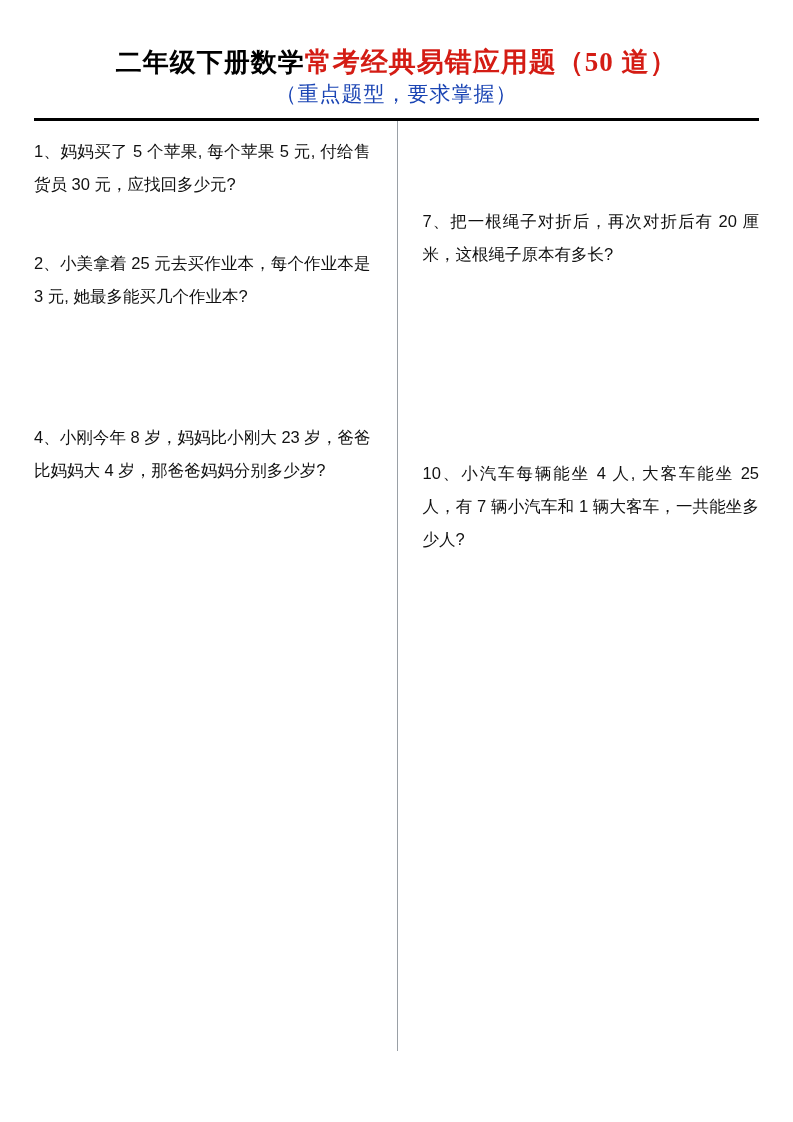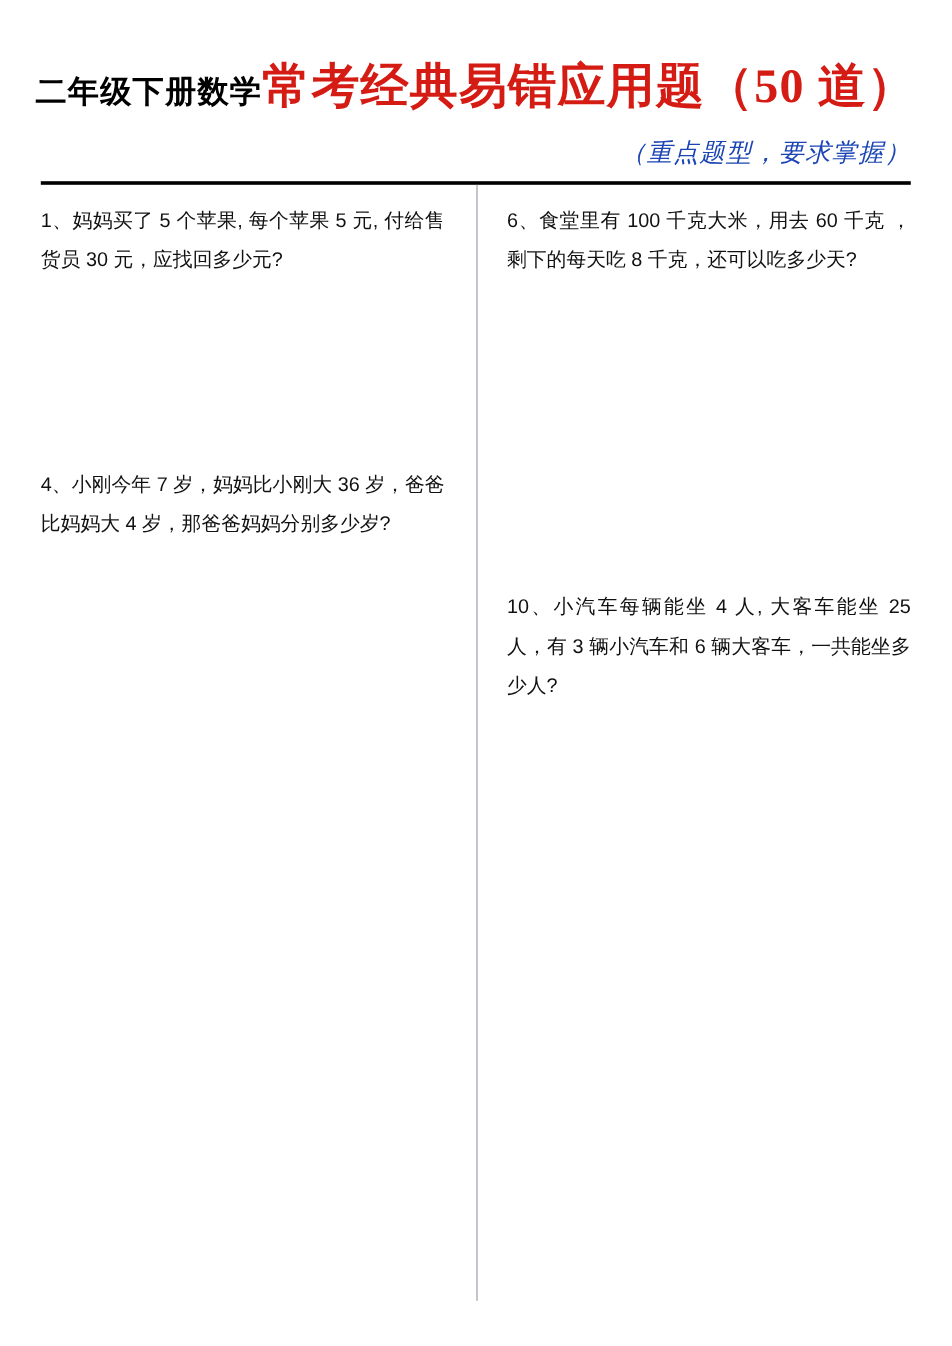--- a/index.html
+++ b/index.html
@@ -31,33 +31,31 @@
   .title-black {
     font-family: "Liberation Serif", serif;
     font-weight: bold;
     font-size: 26px;
     letter-spacing: 1px;
     color: #000000;
   }
   .title-red {
     font-family: "Liberation Serif", serif;
     font-weight: bold;
-    font-size: 40px;
+    font-size: 27px;
     letter-spacing: 1px;
     color: #d41c14;
   }
   .subtitle {
-    text-align: right;
+    text-align: center;
     color: #1b45b4;
     font-family: "Liberation Serif", serif;
     font-size: 21px;
     letter-spacing: 1px;
-    margin-top: 14px;
     margin-bottom: 10px;
-    font-style: italic;
   }
   .rule {
     height: 3px;
     background: #000000;
     width: 725px;
     margin: 0 auto;
   }
   .columns {
     position: relative;
     display: flex;
@@ -108,29 +106,30 @@
   <div class="subtitle">（重点题型，要求掌握）</div>
 
   <div class="rule"></div>
 
   <div class="columns">
     <div class="divider"></div>
 
     <div class="col col-left">
       <div class="q">1、妈妈买了 5 个苹果, 每个苹果 5 元, 付给售货员 30 元，应找回多少元?</div>
       <div class="sp-46"></div>
+      <div class="q">2、小美拿着 25 元去买作业本，每个作业本是 3 元, 她最多能买几个作业本?</div>
       <div class="sp-54"></div>
       <div class="sp-54"></div>
-      <div class="q">4、小刚今年 7 岁，妈妈比小刚大 36 岁，爸爸比妈妈大 4 岁，那爸爸妈妈分别多少岁?</div>
+      <div class="q">4、小刚今年 8 岁，妈妈比小刚大 23 岁，爸爸比妈妈大 4 岁，那爸爸妈妈分别多少岁?</div>
       <div class="sp-70"></div>
     </div>
 
     <div class="col col-right">
-      <div class="q">6、食堂里有 100 千克大米，用去 60 千克 ，剩下的每天吃 8 千克，还可以吃多少天?</div>
       <div class="sp-70"></div>
+      <div class="q">7、把一根绳子对折后，再次对折后有 20 厘米，这根绳子原本有多长?</div>
       <div class="sp-70"></div>
       <div class="sp-46"></div>
       <div class="sp-70"></div>
-      <div class="q">10、小汽车每辆能坐 4 人, 大客车能坐 25 人，有 3 辆小汽车和 6 辆大客车，一共能坐多少人?</div>
+      <div class="q">10、小汽车每辆能坐 4 人, 大客车能坐 25 人，有 7 辆小汽车和 1 辆大客车，一共能坐多少人?</div>
     </div>
   </div>
 
 </div>
 
 </body></html>

